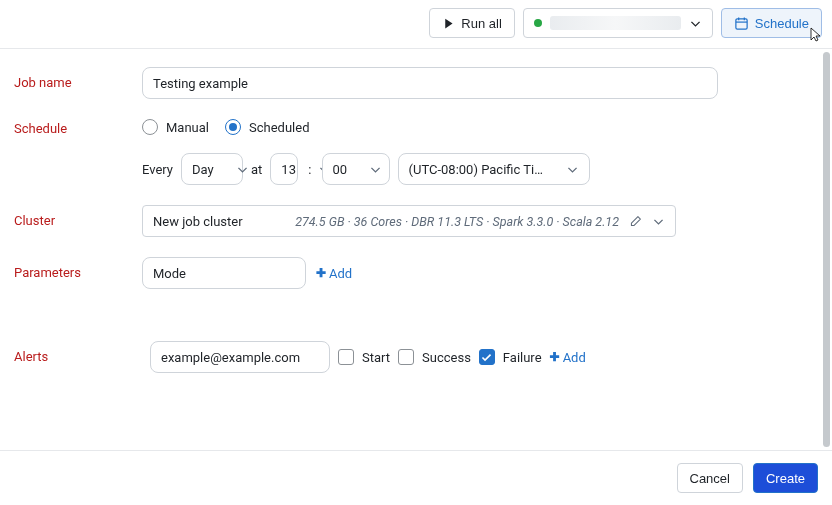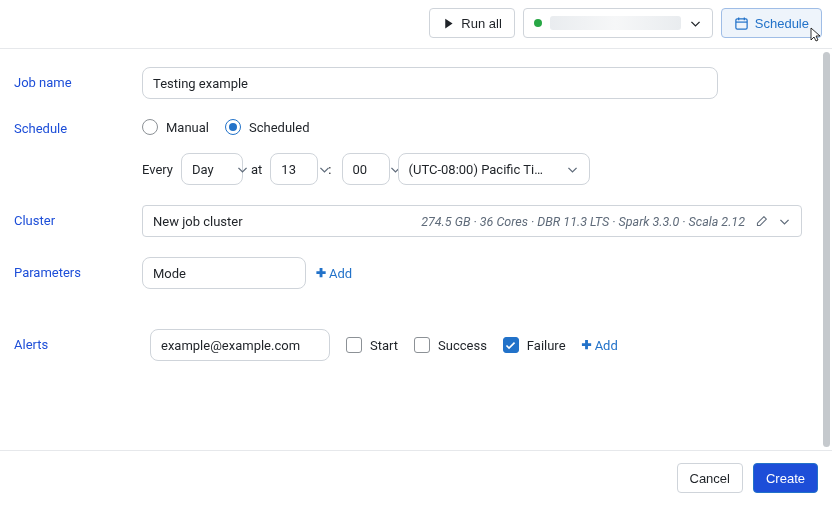--- a/index.html
+++ b/index.html
@@ -79,26 +79,26 @@
     overflow-y: auto;
   }
   .row {
     display: flex;
     align-items: flex-start;
     margin-bottom: 20px;
   }
   .row > .lab {
     width: 128px;
     padding-top: 8px;
-    color: #1d4ed8;
+    color: #b91c1c;
     font-size: 13px;
   }
   .row > .ctl { flex: 1; }
   .row.tight .lab { padding-top: 0px; }
-  .row.alerts { margin-top: 40px; }
+  .row.alerts { margin-top: 52px; }
 
   .input, .select {
     height: 32px;
     border: 1px solid #cfd4da;
     border-radius: 8px;
     background: #fff;
     padding: 0 10px;
     font-size: 13px;
     color: #1f2328;
     display: inline-flex;
@@ -120,45 +120,45 @@
     content:""; width:8px; height:8px; border-radius:50%; background:#2272c9;
   }
 
   .sched-line { display:flex; align-items:center; gap: 8px; }
   .sched-line .txt { font-size:13px; }
   .select {
     gap:22px; cursor:pointer; justify-content:space-between;
   }
   .select .chev { color:#5f6b7a; }
   .sel-day { width: 62px; }
-  .sel-h { width: 48px; }
-  .sel-m { width: 48px; }
+  .sel-h { width: 28px; }
+  .sel-m { width: 68px; }
   .sel-tz { width: 192px; }
   .colon { padding: 0 2px; }
   .ellip { white-space:nowrap; overflow:hidden; text-overflow:ellipsis; max-width:150px; display:inline-block; }
 
   .clusterbox {
-    width: 660px;
+    width: 534px;
     height: 32px;
     border:1px solid #cfd4da;
     border-radius:4px;
     display:flex;
     align-items:center;
     padding: 0 10px;
     gap: 10px;
   }
   .clusterbox .name { flex: 0 0 auto; }
   .clusterbox .spec { flex:1; text-align:right; color:#5f6b7a; font-size:12.5px; white-space:nowrap; overflow:hidden; text-overflow:ellipsis;font-style:italic; }
   .iconbtn { color:#5f6b7a; cursor:pointer; display:inline-flex; }
 
   .params-line { display:flex; align-items:center; gap: 10px; }
   .addlink { color:#2272c9; display:inline-flex; align-items:center; gap:3px; cursor:pointer; font-size:13px; }
   .addlink .x { font-weight:700; font-size:12px; }
 
-  .alerts-line { display:flex; align-items:center; gap: 16px; padding-left: 8px; }
+  .alerts-line { display:flex; align-items:center; gap: 8px; padding-left: 8px; }
   .chk { display:inline-flex; align-items:center; gap:8px; cursor:pointer; }
   .box {
     width:16px; height:16px; border:1.5px solid #8c9196; border-radius:3px; background:#fff;
     display:inline-flex; align-items:center; justify-content:center;
   }
   .chk.checked .box { background:#2272c9; border-color:#2272c9; }
   .chk.checked .box svg { color:#fff; }
 
   
   .fake-scroll {

